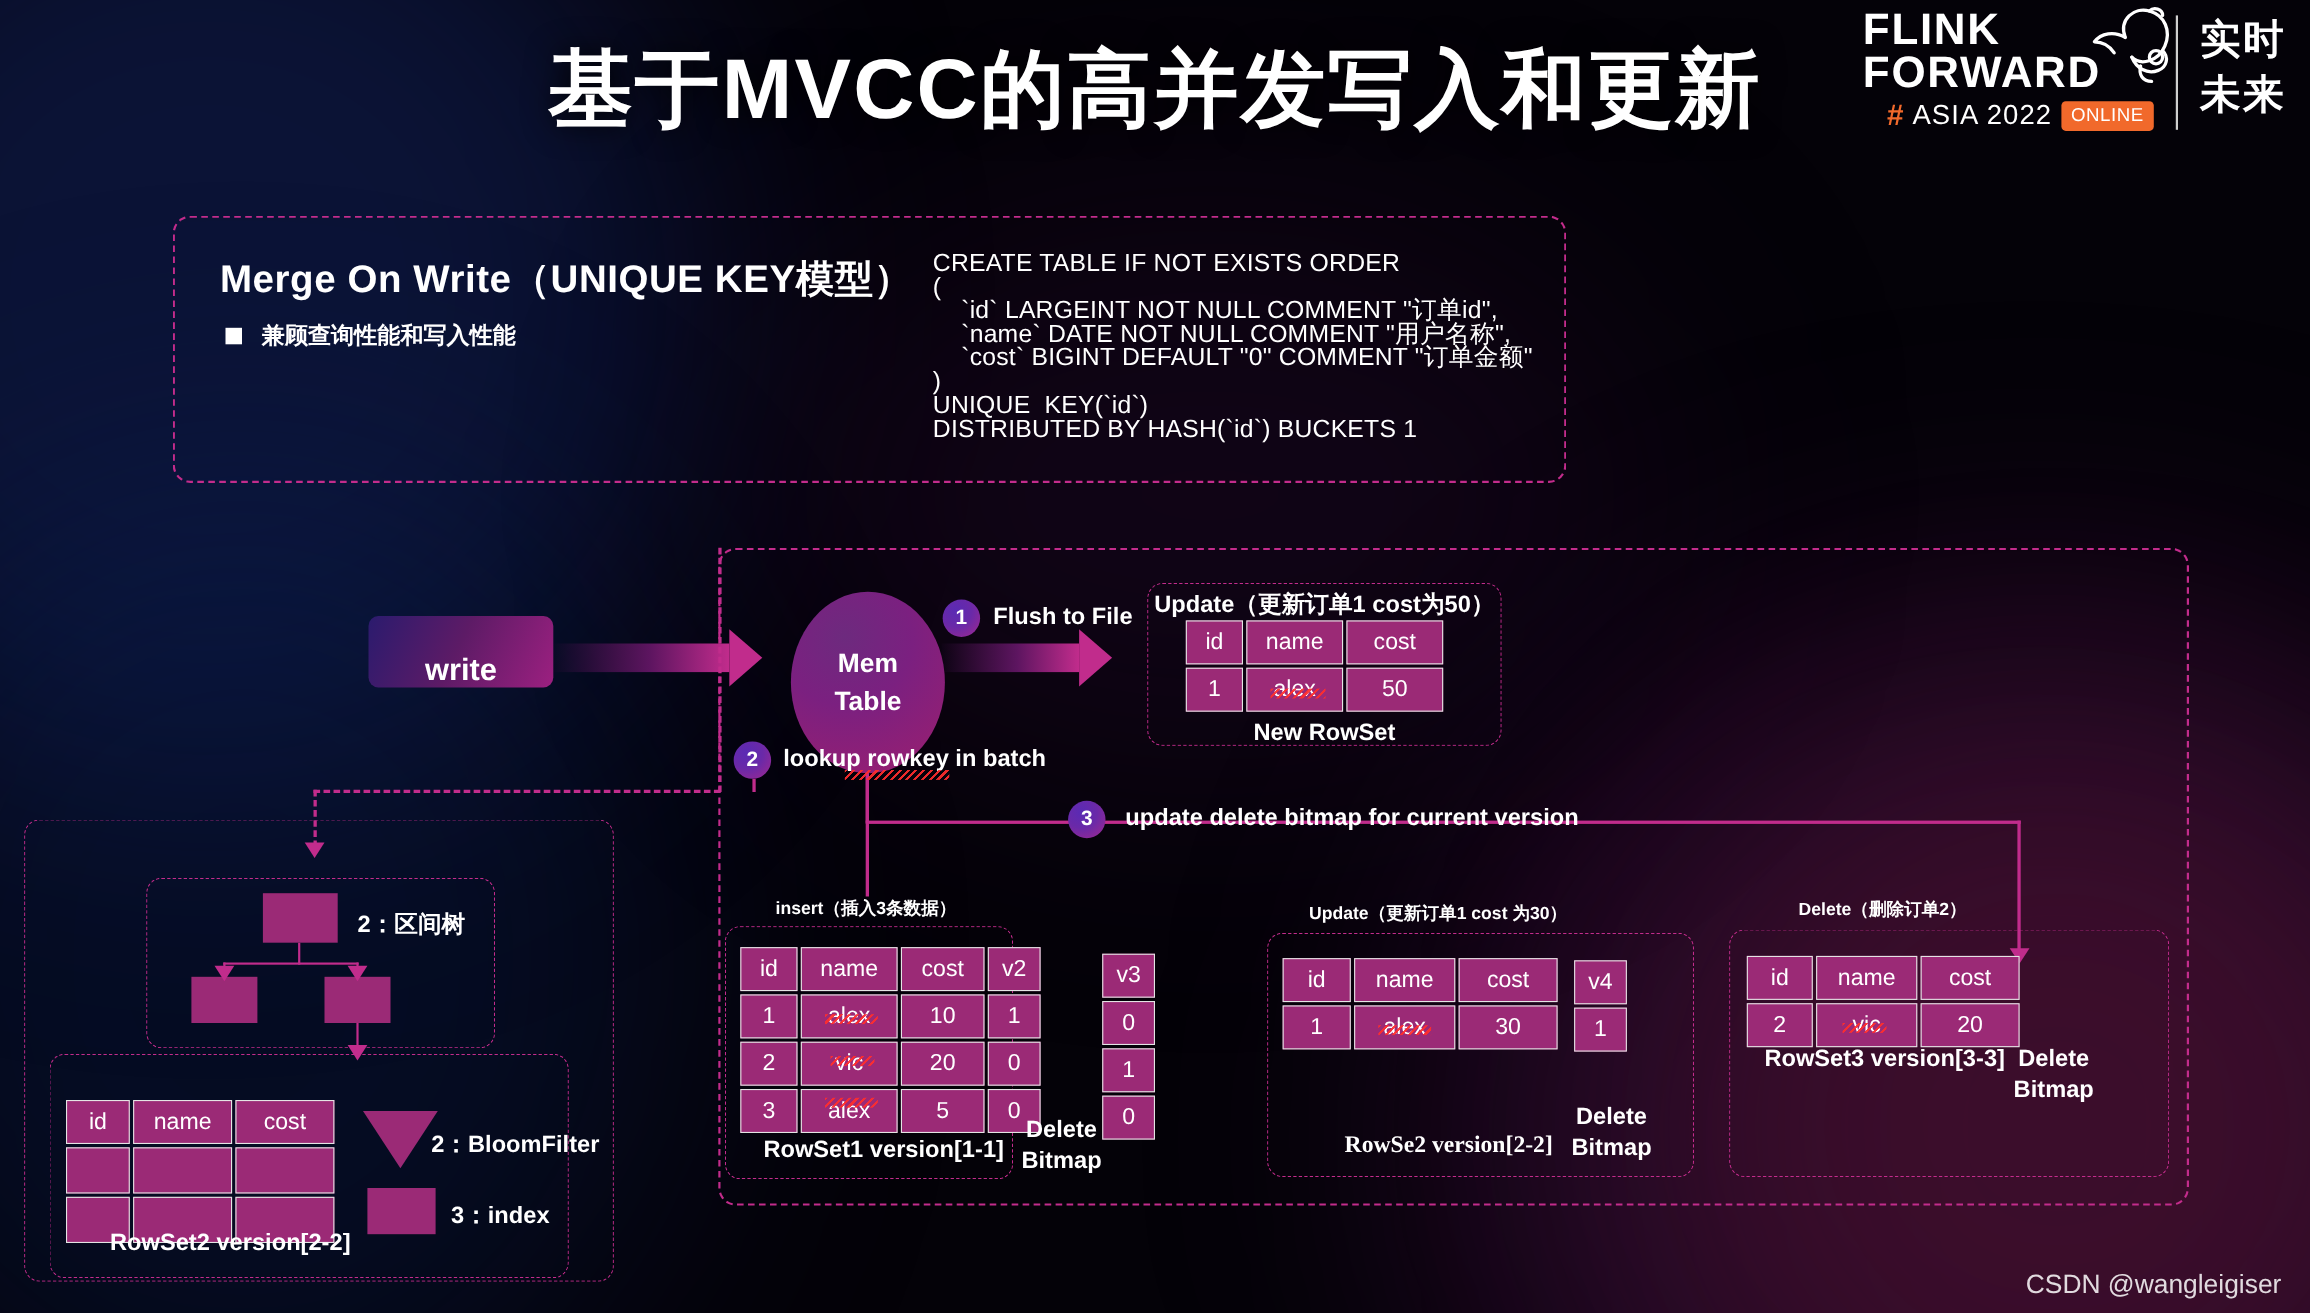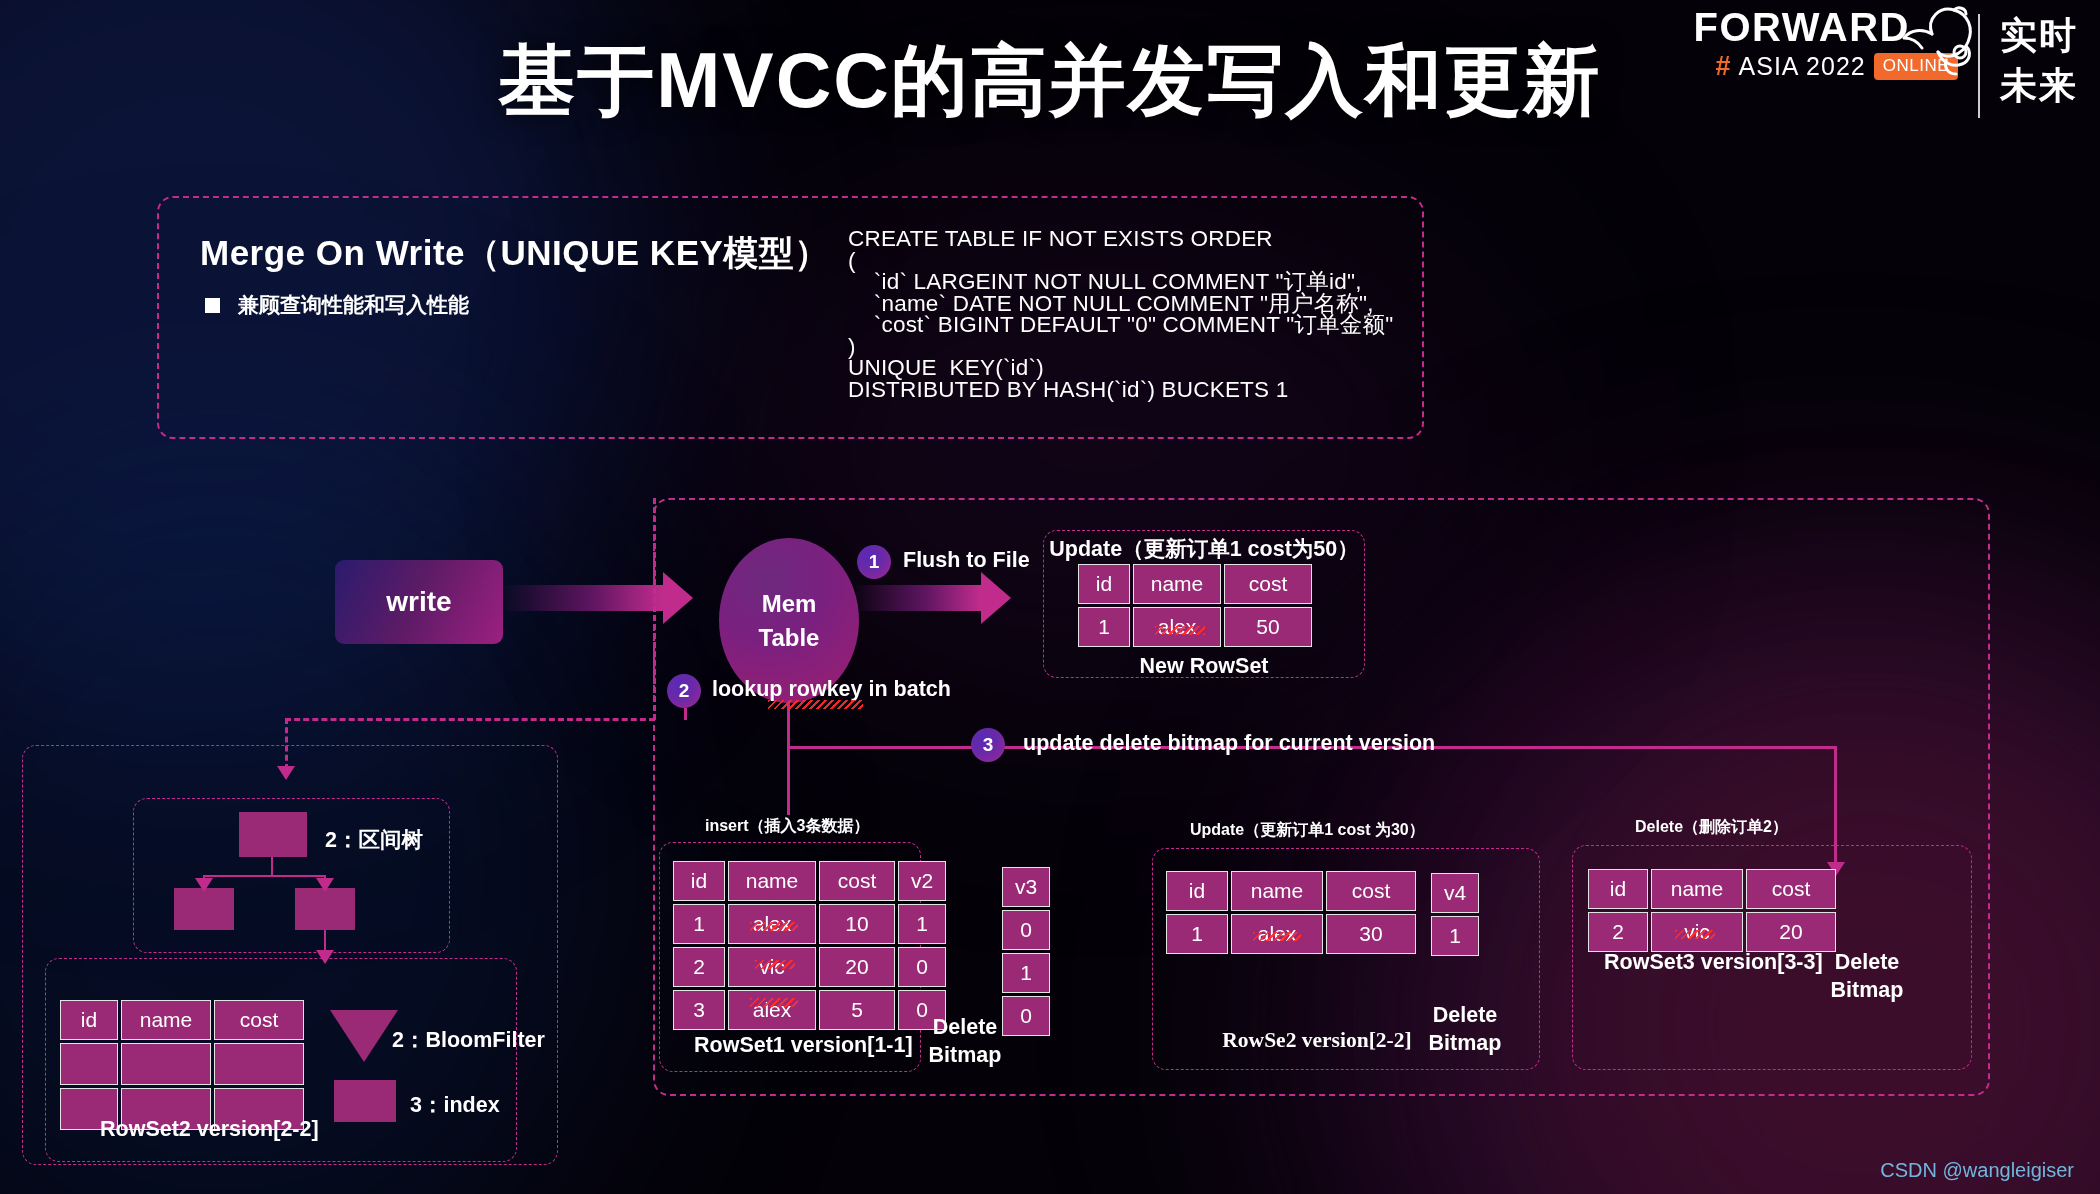--- a/index.html
+++ b/index.html
@@ -97,24 +97,24 @@
     position:absolute; left:848px; top:228px; z-index:5;
     font-size:22.5px; line-height:21.5px; color:#fff;
     white-space:pre; letter-spacing:.2px;
   }
 
   
   #mainRegion { left:653px; top:498px; width:1337px; height:598px; }
 
   
   #writeBox {
-    position:absolute; left:335px; top:560px; width:168px; height:84px;
+    position:absolute; left:335px; top:560px; width:168px; height:65px;
     background:linear-gradient(115deg,#2b1b6e 0%,#5d1b66 48%,#9c2080 100%);
     border-radius:9px; z-index:5;
-    display:flex; align-items:center; justify-content:center;
+    display:flex; align-items:flex-end; justify-content:center;
     font-size:28px; font-weight:bold; color:#fff;
   }
   .arrowBar {
     position:absolute; z-index:4; height:26px;
     background:linear-gradient(90deg,rgba(26,8,40,.15) 0%,#5d1560 55%,#C12C8C 100%);
   }
   .arrowHead {
     position:absolute; z-index:4;
     width:0;height:0;
     border-top:26px solid transparent;
@@ -196,21 +196,21 @@
     border-top:52px solid #9B2A76;
   }
   .legendBox { position:absolute; z-index:5; background:#9B2A76; }
   .legendTxt {
     position:absolute; z-index:6; color:#fff; font-size:21.5px; font-weight:bold;
     white-space:nowrap;
   }
 
   #watermark {
     position:absolute; right:26px; bottom:12px; z-index:8;
-    color:#7dd3fc; font-size:20px; opacity:.85;
+    color:#ffffff; font-size:24px; opacity:.85;
   }
 </style>
 </head>
 <body>
 
 <div id="bg">
   <div class="haze" style="left:-260px; top:-180px; width:900px; height:900px; background:rgba(20,40,110,.45);"></div>
   <div class="haze" style="left:-180px; top:420px; width:800px; height:900px; background:rgba(8,30,80,.38);"></div>
   <div class="haze" style="right:-300px; bottom:-340px; width:1100px; height:1000px; background:rgba(80,18,80,.40);"></div>
   <div class="haze" style="right:-120px; bottom:-180px; width:700px; height:700px; background:rgba(120,25,60,.30);"></div>
@@ -234,20 +234,21 @@
   <div class="streakR" style="border-width:0 3.4px 0 0; border-right-color:rgba(175,35,125,.55); right:-735px; bottom:-545px;"></div>
   <div class="streakR" style="border-width:0 2px 0 0;   border-right-color:rgba(110,40,180,.50); right:-700px; bottom:-505px;"></div>
   <div class="streakR" style="border-width:0 1.6px 0 0; border-right-color:rgba(200,200,230,.28); right:-920px; bottom:-730px;"></div>
   <div class="streakR" style="border-width:0 2px 0 0;   border-right-color:rgba(80,170,230,.35); right:-960px; bottom:-775px;"></div>
 </div>
 
 <div id="title">基于MVCC的高并发写入和更新</div>
 
 <div id="logo">
   <div class="logo-left">
+    <div class="ff-line1">FLINK</div>
     <div class="ff-line2">FORWARD</div>
     <div class="ff-sub">
       <span class="ff-hash">#</span>
       <span class="ff-asia">ASIA 2022</span>
       <span class="ff-online">ONLINE</span>
     </div>
     <span class="squirrel">
       <svg width="86" height="74" viewBox="0 0 86 74">
         <g fill="none" stroke="#ffffff" stroke-width="3" stroke-linejoin="round" stroke-linecap="round">
           <path d="M36 30 C30 14, 44 2, 58 6 C72 10, 78 24, 72 38 C66 52, 50 56, 42 48"></path>

